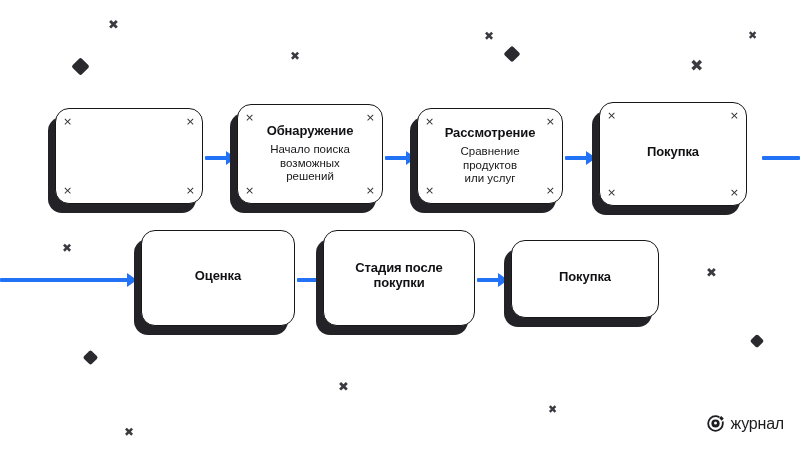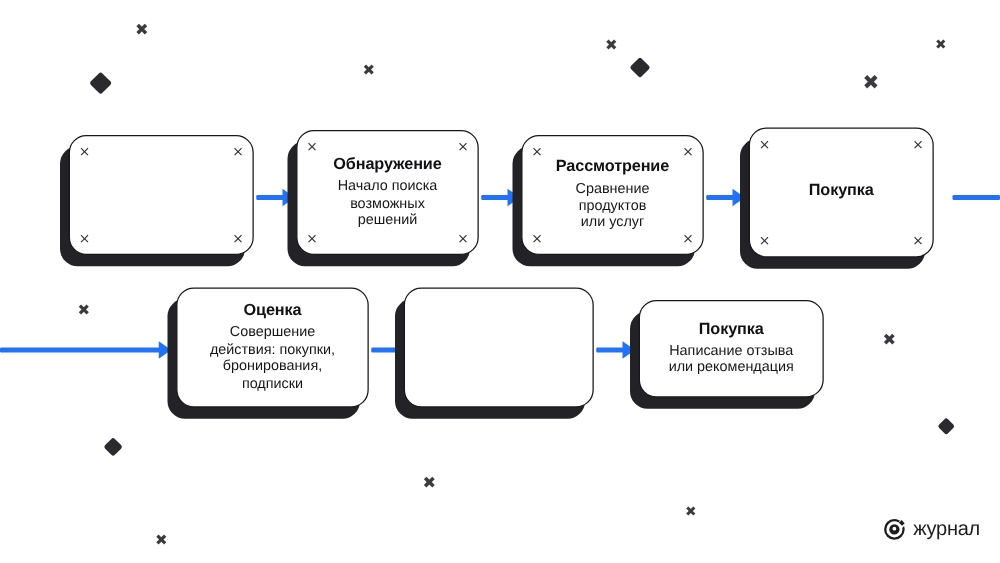--- a/index.html
+++ b/index.html
@@ -166,29 +166,28 @@
   <div class="card" style="left:599px;top:102px;width:148px;height:104px;">
     <span class="xmark tl">×</span>
     <span class="xmark tr">×</span>
     <span class="xmark bl">×</span>
     <span class="xmark br">×</span>
     <div class="title">Покупка</div>
   </div>
 
   <div class="card" style="left:141px;top:230px;width:154px;height:96px;">
     <div class="title">Оценка</div>
-    <div class="desc">Совершение<br>действия: покупки,<br>бронирования,<br>подписки</div>
   </div>
 
   <div class="card" style="left:323px;top:230px;width:152px;height:96px;">
+    <div class="title">Стадия после<br>покупки</div>
   </div>
 
   <div class="card" style="left:511px;top:240px;width:148px;height:78px;">
     <div class="title">Покупка</div>
-    <div class="desc">Написание отзыва<br>или рекомендация</div>
   </div>
 
   <div id="logo">
     <svg class="mark" viewBox="0 0 24 24">
       <path d="M12 1.6A10.4 10.4 0 1 0 22.4 12c0-1.2-.2-2.3-.6-3.4l-1.9 1.9c.1.5.2 1 .2 1.5A8.1 8.1 0 1 1 12 3.9c1.5 0 2.9.4 4.1 1.1l1.6-1.6A10.3 10.3 0 0 0 12 1.6z" fill="#1d1d20"></path>
       <circle cx="12" cy="12" r="5.2" fill="#1d1d20"></circle>
       <circle cx="12" cy="11.3" r="1.9" fill="#ffffff"></circle>
       <path d="M19.2 2.6l3.2 3.2-2.6 2.6-3.2-3.2z" fill="#1d1d20"></path>
     </svg>
     <span class="word">журнал</span>

